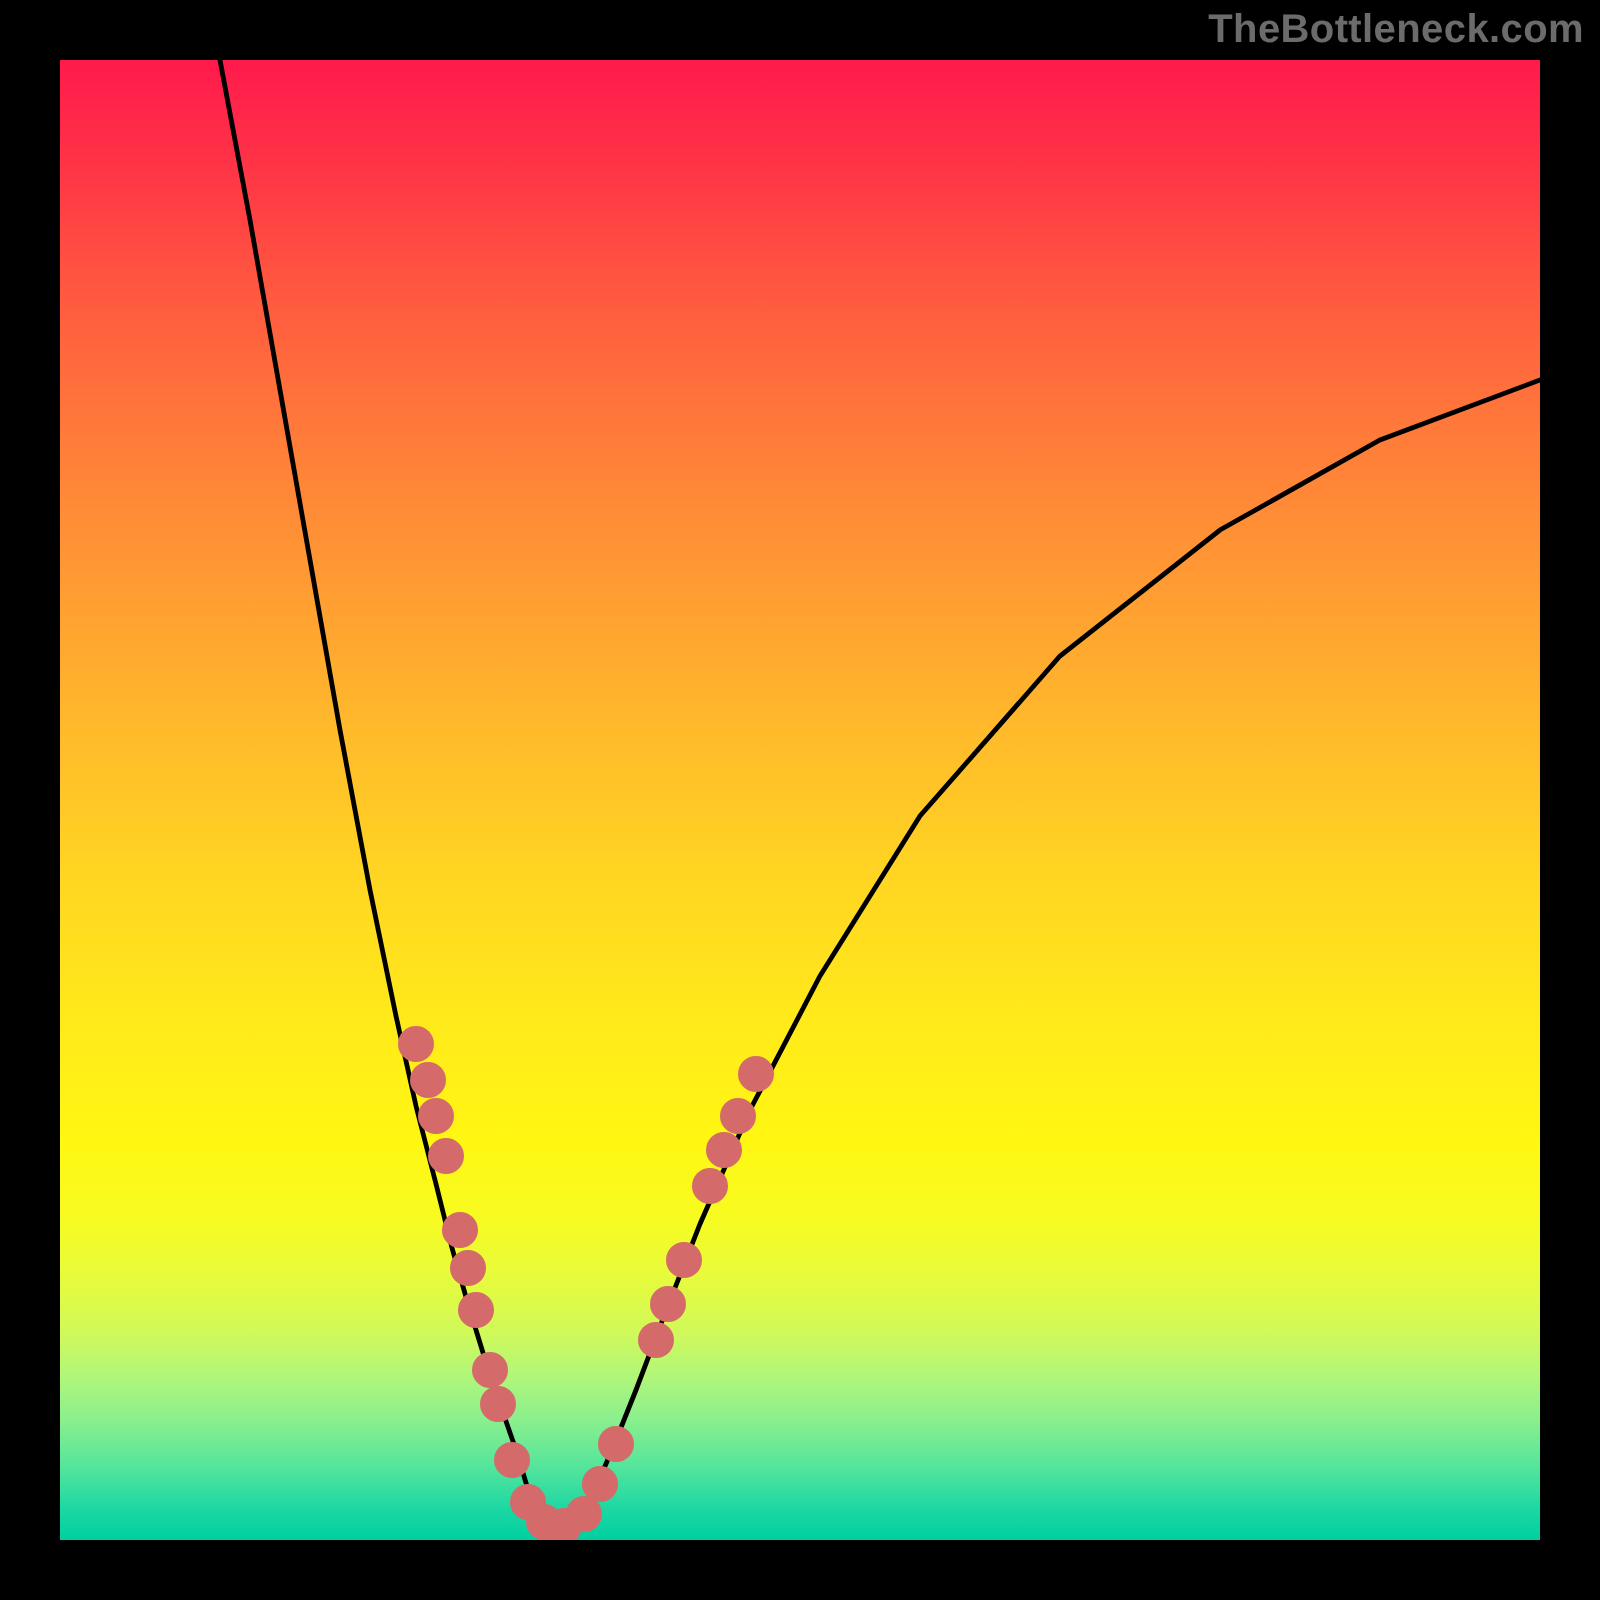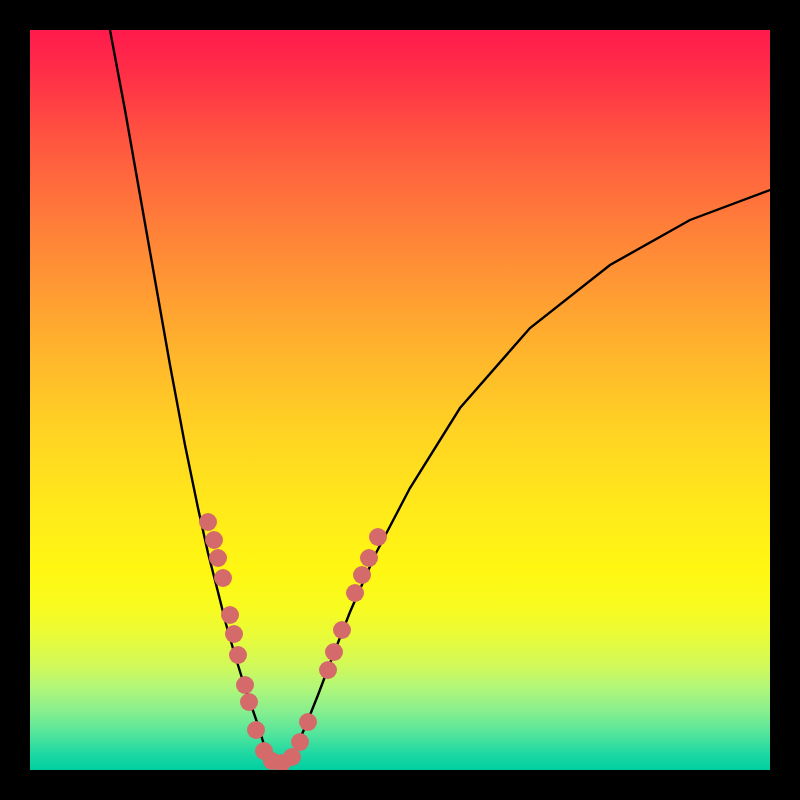--- a/index.html
+++ b/index.html
@@ -90,13 +90,14 @@
           <circle cx="298" cy="640" r="9" fill="#d46a6a"></circle>
           <circle cx="304" cy="622" r="9" fill="#d46a6a"></circle>
           <circle cx="312" cy="600" r="9" fill="#d46a6a"></circle>
           <circle cx="325" cy="563" r="9" fill="#d46a6a"></circle>
           <circle cx="332" cy="545" r="9" fill="#d46a6a"></circle>
           <circle cx="339" cy="528" r="9" fill="#d46a6a"></circle>
           <circle cx="348" cy="507" r="9" fill="#d46a6a"></circle>
         </g>
     </svg>
   </div>
+  <div class="watermark">TheBottleneck.com</div>
 </div>
 
 </body></html>

